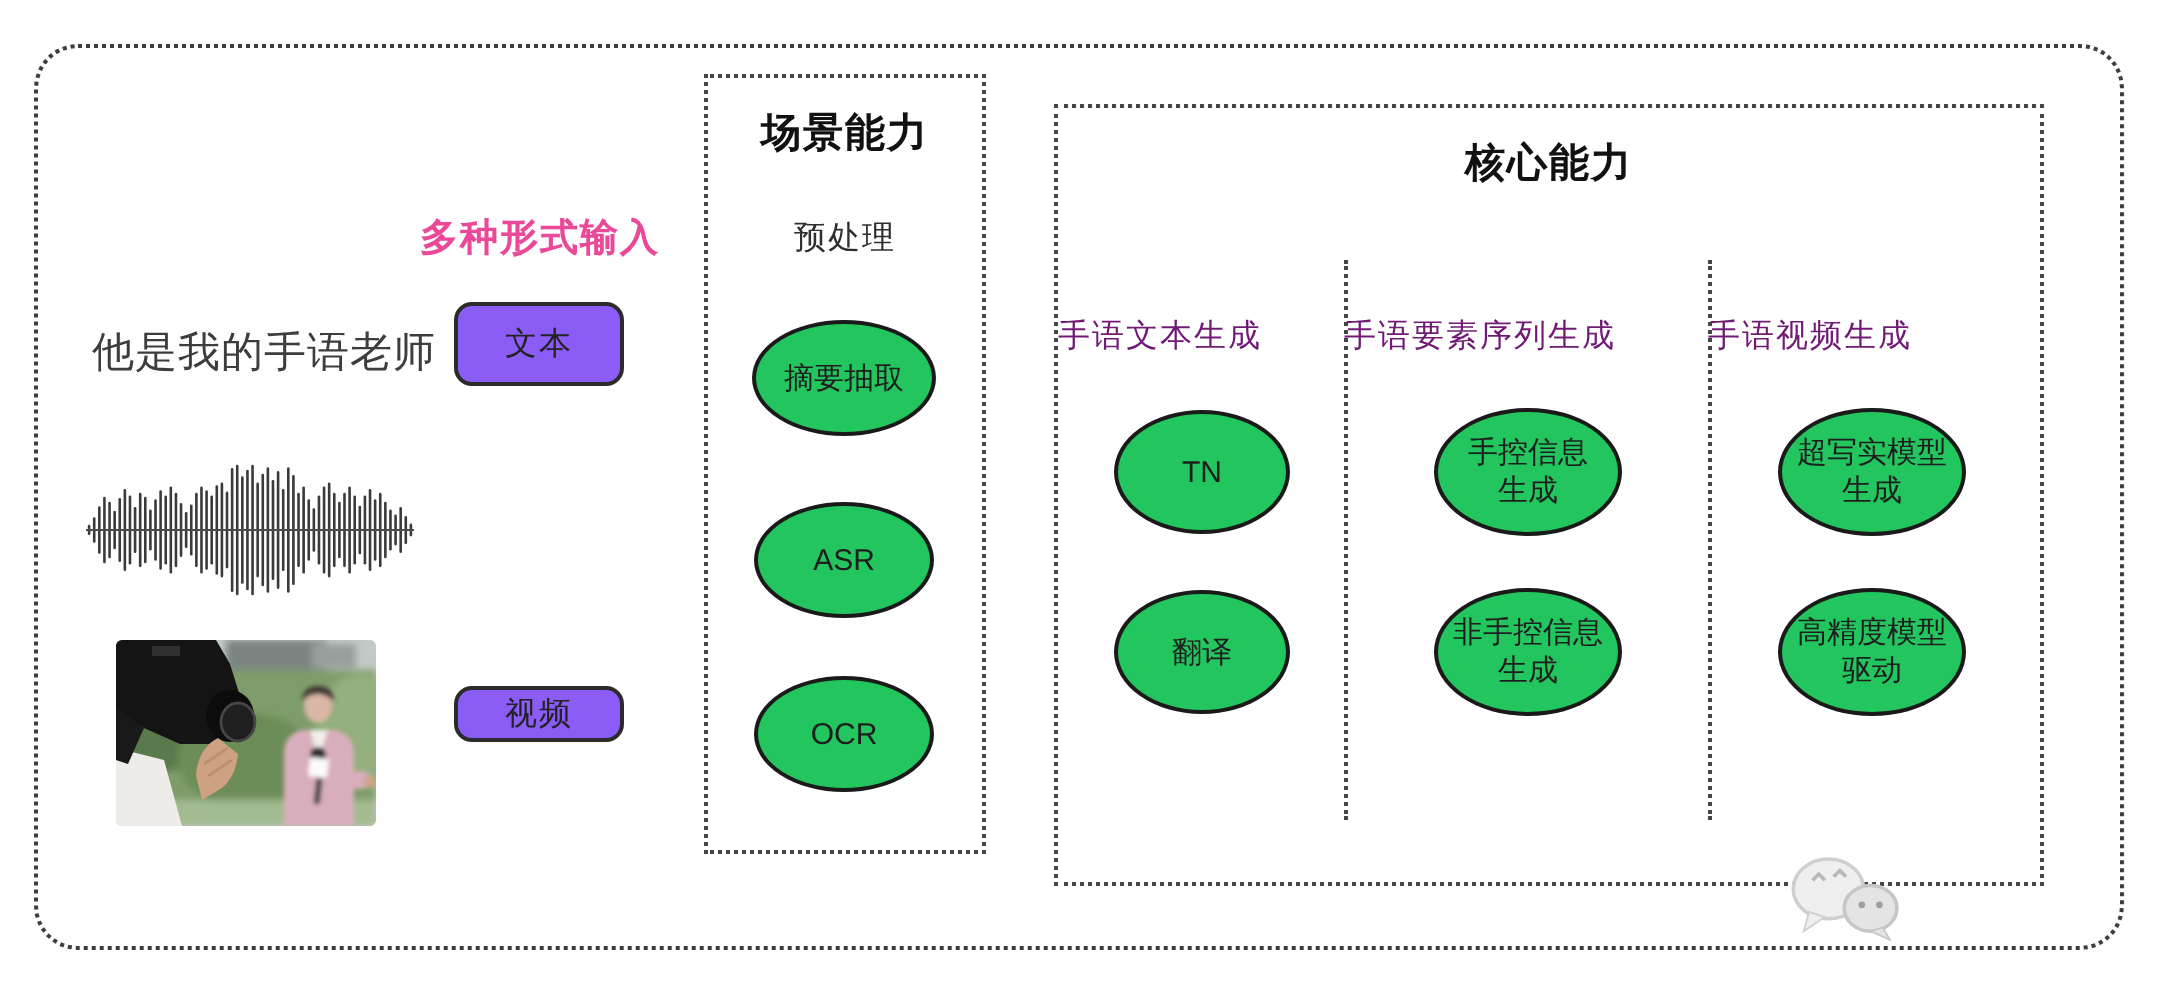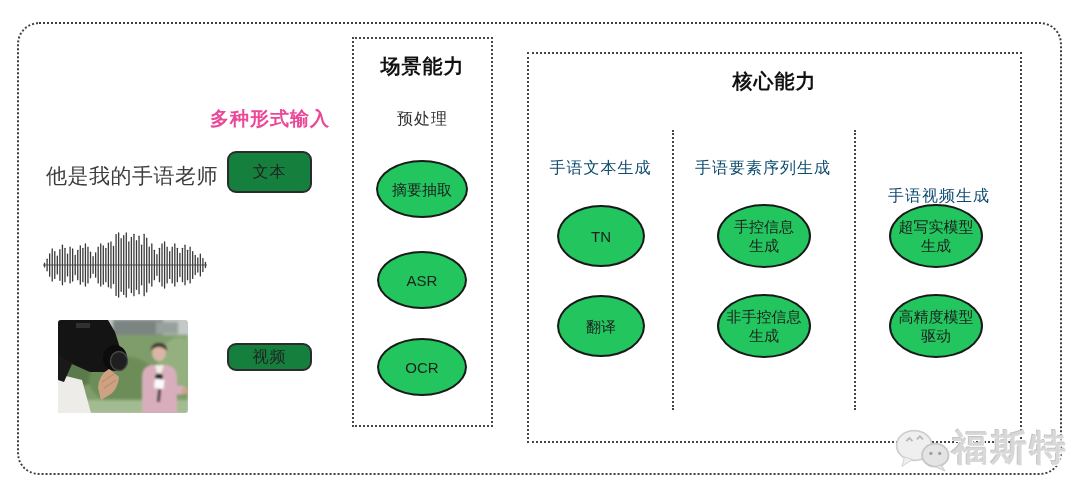--- a/index.html
+++ b/index.html
@@ -23,40 +23,40 @@
   }
   .panel-subtitle{
     position:absolute;left:0;width:100%;text-align:center;top:70px;
     font-size:16px;color:#2e2e2e;letter-spacing:1px;
   }
   .col-divider{
     position:absolute;top:76px;height:280px;width:0;
     border-left:2px dotted #454545;
   }
   .col-header{
-    position:absolute;top:104px;text-align:center;font-size:16px;color:#0c4a6e;letter-spacing:1px;
+    position:absolute;top:104px;text-align:left;font-size:16px;color:#701a75;letter-spacing:1px;
   }
   
   .ellipse{
     position:absolute;border:2.5px solid #1a1a1a;border-radius:50%;background:#22c55e;
     display:flex;flex-direction:column;align-items:center;justify-content:center;
     font-size:15px;color:#1e1e1e;line-height:19px;text-align:center;box-sizing:border-box;
   }
   
   .input-heading{
     position:absolute;left:200px;top:106px;width:140px;text-align:center;
     font-size:19px;font-weight:bold;color:#ec4899;letter-spacing:1px;
   }
   .sample-sentence{
     position:absolute;left:46px;top:162px;width:170px;
     font-size:21px;color:#3d3d3d;letter-spacing:0.5px;white-space:nowrap;
   }
   .io-box{
     position:absolute;left:227px;width:85px;box-sizing:border-box;
-    border:2px solid #2b2b2b;border-radius:9px;background:#15803d;
+    border:2px solid #2b2b2b;border-radius:9px;background:#8b5cf6;
     display:flex;align-items:center;justify-content:center;
     font-size:16px;color:#222;letter-spacing:1px;
   }
   .io-box.text{top:151px;height:42px;}
   .io-box.audio{top:245px;height:43px;}
   .io-box.video{top:343px;height:28px;}
   .waveform-wrap{position:absolute;left:42px;top:231px;width:166px;height:68px;}
   .photo-wrap{position:absolute;left:58px;top:320px;width:130px;height:93px;border-radius:3px;overflow:hidden;}
   
   .watermark{
@@ -210,21 +210,21 @@
   </div>
 
   <div class="panel panel-core">
     <div class="panel-title">核心能力</div>
 
     <div class="col-divider" style="left:143px;"></div>
     <div class="col-divider" style="left:325px;"></div>
 
     <div class="col-header" style="left:0;width:143px;">手语文本生成</div>
     <div class="col-header" style="left:143px;width:182px;">手语要素序列生成</div>
-    <div class="col-header" style="left:325px;width:170px;margin-top:28px;">手语视频生成</div>
+    <div class="col-header" style="left:325px;width:170px;">手语视频生成</div>
 
     <div class="ellipse" style="left:28px;top:151px;width:88px;height:62px;">
       <div>TN</div>
     </div>
     <div class="ellipse" style="left:28px;top:241px;width:88px;height:62px;">
       <div>翻译</div>
     </div>
 
     <div class="ellipse" style="left:188px;top:150px;width:94px;height:64px;">
       <div>手控信息</div>
@@ -249,16 +249,15 @@
     <svg width="58" height="48" viewBox="0 0 66 50">
       <ellipse cx="23" cy="21" rx="20" ry="17" fill="#efefef" stroke="#cfcfcf" stroke-width="2"></ellipse>
       <polygon points="12,34 9,45 21,37" fill="#efefef" stroke="#cfcfcf" stroke-width="1"></polygon>
       <path d="M14,16 l3.5,-3.5 l3.5,3.5" stroke="#b8b8b8" stroke-width="2" fill="none"></path>
       <path d="M26,14 l3.5,-3.5 l3.5,3.5" stroke="#b8b8b8" stroke-width="2" fill="none"></path>
       <ellipse cx="47" cy="32" rx="15" ry="13" fill="#e4e4e4" stroke="#c6c6c6" stroke-width="2"></ellipse>
       <polygon points="54,43 58,50 47,45" fill="#e4e4e4" stroke="#c6c6c6" stroke-width="1"></polygon>
       <circle cx="42" cy="30" r="1.9" fill="#9e9e9e"></circle>
       <circle cx="52" cy="30" r="1.9" fill="#9e9e9e"></circle>
     </svg>
-    <div class="watermark-text">福斯特</div>
   </div>
 
 </div>
 
 </body></html>

